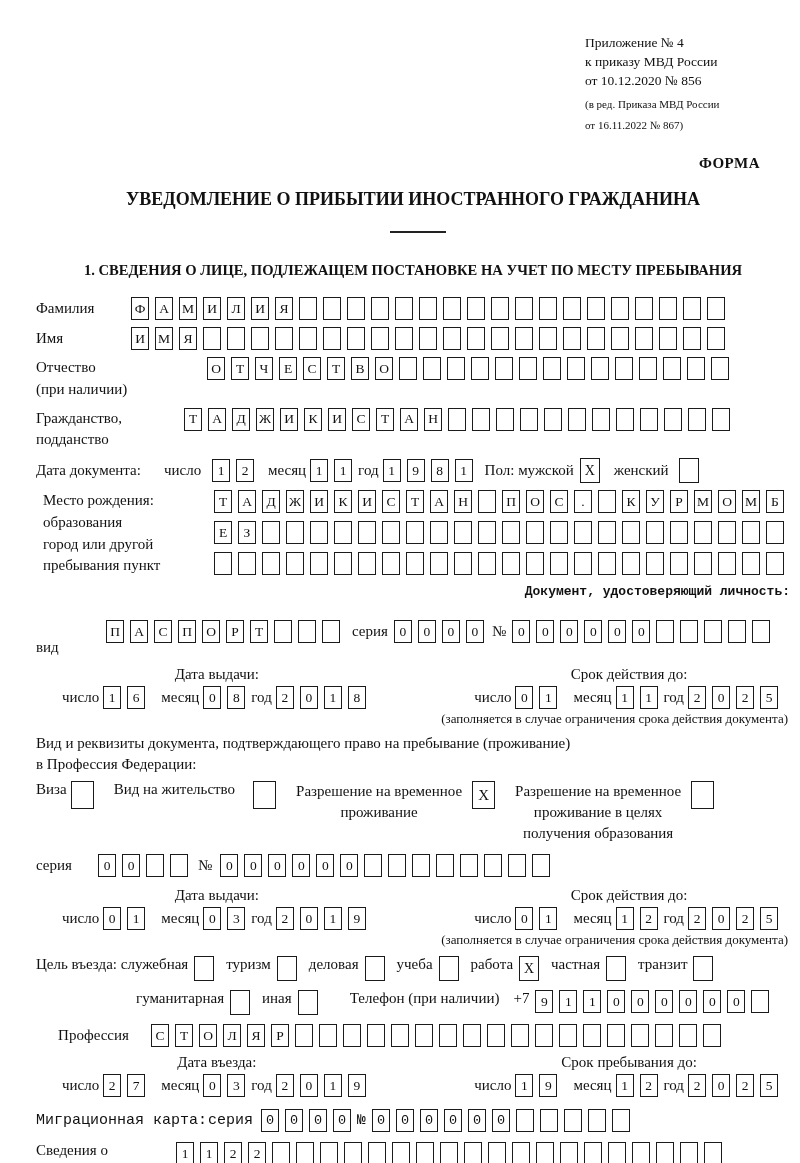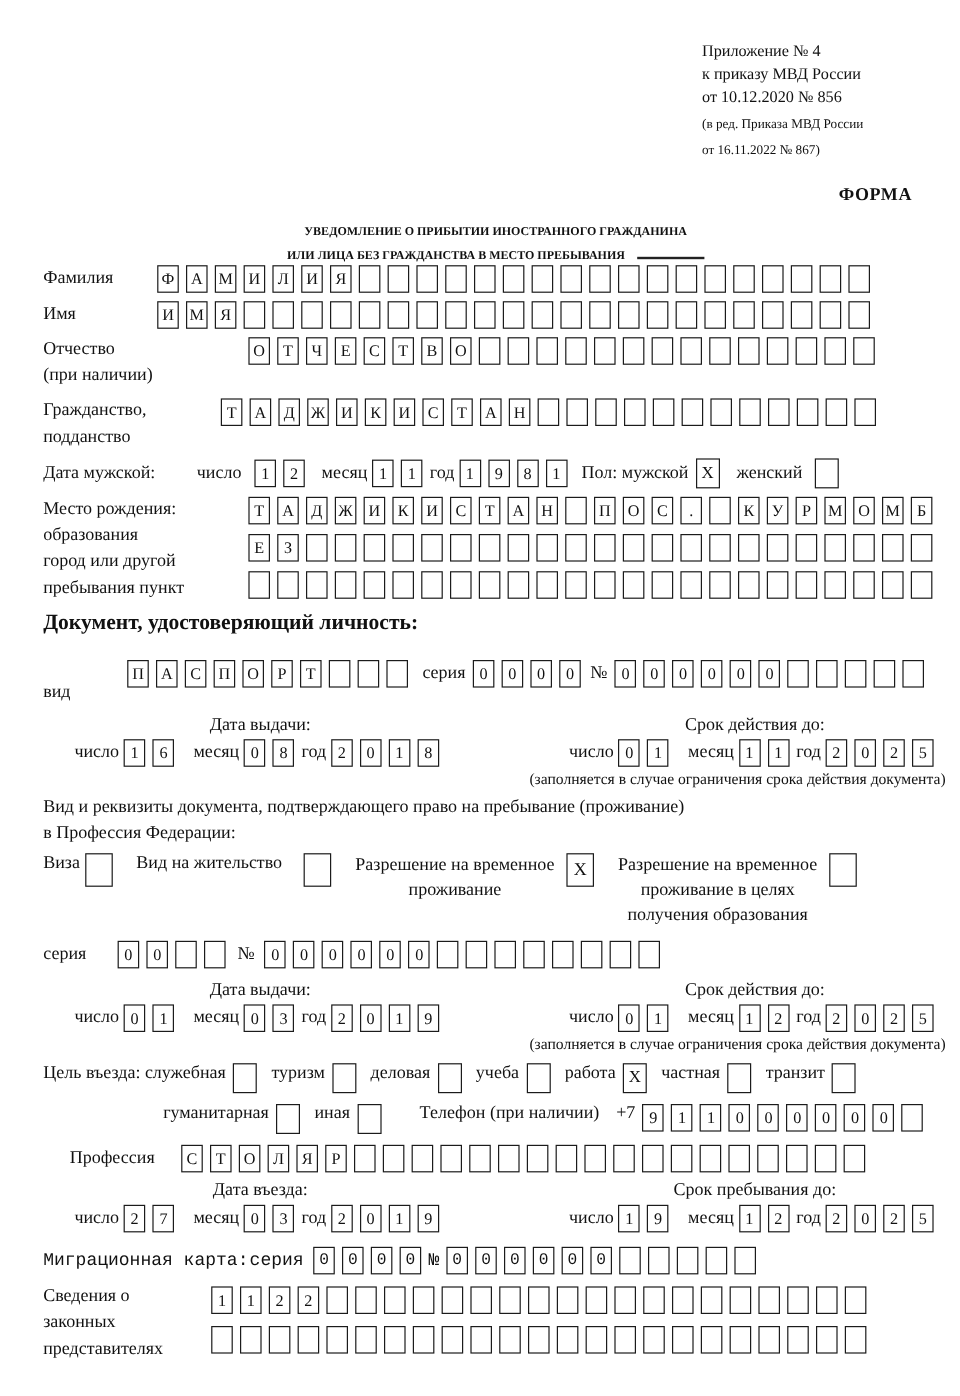--- a/index.html
+++ b/index.html
@@ -28,37 +28,37 @@
   .cb-lg { width: 23px; height: 28px; font-size: 15px; }
 
   .row { display: flex; align-items: center; margin-bottom: 7px; }
   .lbl { flex: none; }
 
   
   .hdr-block { margin-left: auto; width: 205px; font-size: 13.5px; line-height: 1.4; }
   .hdr-block .p2 { margin-top: 6px; font-size: 11px; }
   .forma { text-align: right; font-weight: bold; letter-spacing: 0.5px; margin: 22px 30px 0 0; font-size: 15px; }
 
-  .title { text-align: center; font-weight: bold; font-size: 10px; line-height: 1.55; margin-top: 14px; }
+  .title { text-align: center; font-weight: bold; font-size: 18px; line-height: 1.55; margin-top: 14px; }
   .title-underline { display: inline-block; width: 56px; border-bottom: 2px solid #222; height: 14px; margin-left: 10px; }
   .section-heading { text-align: center; font-weight: bold; font-size: 14.6px; margin: 20px 0 18px 0; }
 
   .w95  { width: 95px; }
   .w115 { width: 115px; text-align: center; }
   .w140 { width: 140px; }
   .w148 { width: 148px; }
   .w171 { width: 171px; }
 
   .two-line { line-height: 1.45; align-self: flex-start; }
   .multi-row { display: flex; align-items: flex-start; margin-bottom: 7px; }
   .cell-col > .cells { display: flex; margin-bottom: 8px; }
   .cell-col > .cells:last-child { margin-bottom: 0; }
   .gap14 { width: 14px; flex: none; } .gap20 { width: 20px; flex: none; }
 
-  .center-bold { text-align: left; font-weight: bold; font-size: 18px; margin: 4px 0 8px 0; }
+  .center-bold { text-align: right; font-weight: bold; font-size: 13px; margin: 4px 0 8px 0; font-family: Liberation Mono, monospace; }
 
   
   .date-pair { display: flex; align-items: flex-end; padding-left: 26px; padding-right: 6px; margin-top: 10px; }
   .dgroup { flex: none; }
   .dgroup.right { margin-left: auto; }
   .dcaption { text-align: center; margin-bottom: 3px; }
   .dcells { display: flex; align-items: center; }
   .dcells .dlbl { margin-right: 4px; }
   .dcells .mid { margin-left: 10px; }
   .note { font-size: 13px; text-align: right; margin: 2px 2px 8px 0; }
@@ -84,23 +84,24 @@
     <div>Приложение № 4</div>
     <div>к приказу МВД России</div>
     <div>от 10.12.2020 № 856</div>
     <div class="p2">(в ред. Приказа МВД России</div>
     <div class="p2">от 16.11.2022 № 867)</div>
   </div>
   <div class="forma">ФОРМА</div>
 
   <div class="title">
     <div>УВЕДОМЛЕНИЕ О ПРИБЫТИИ ИНОСТРАННОГО ГРАЖДАНИНА</div>
-    <div><span>ИЛИ ЛИЦА БЕЗ ГРАЖДАНСТВА В МЕСТО ПРЕБЫВАНИЯ</span><span class="title-underline"></span></div>
-  </div>
-
+    <div><span class="title-underline"></span></div>
+  </div>
+
+  <div class="section-heading">1. СВЕДЕНИЯ О ЛИЦЕ, ПОДЛЕЖАЩЕМ ПОСТАНОВКЕ НА УЧЕТ ПО МЕСТУ ПРЕБЫВАНИЯ</div>
 
   <div class="row">
     <span class="lbl w95">Фамилия</span>
     <span class="cells">
         <span class="cell">Ф</span>
         <span class="cell">А</span>
         <span class="cell">М</span>
         <span class="cell">И</span>
         <span class="cell">Л</span>
         <span class="cell">И</span>
@@ -214,21 +215,21 @@
         <span class="cell"></span>
         <span class="cell"></span>
         <span class="cell"></span>
         <span class="cell"></span>
         <span class="cell"></span>
         <span class="cell"></span>
       </span>
   </div>
 
   <div class="row" style="margin-top:4px;">
-    <span class="lbl" style="width:128px;">Дата мужской:</span>
+    <span class="lbl" style="width:128px;">Дата документа:</span>
     <span class="lbl" style="width:48px;">число</span>
     <span class="cells">
         <span class="cell">1</span>
         <span class="cell">2</span>
       </span>
     <span class="lbl" style="margin:0 4px 0 8px;">месяц</span>
     <span class="cells">
         <span class="cell">1</span>
         <span class="cell">1</span>
       </span>
@@ -238,21 +239,21 @@
         <span class="cell">9</span>
         <span class="cell">8</span>
         <span class="cell">1</span>
       </span>
     <span class="lbl" style="margin:0 6px 0 6px;">Пол: мужской</span>
     <span class="cell cb">X</span>
     <span class="lbl" style="margin:0 10px 0 14px;">женский</span>
     <span class="cell cb"></span>
   </div>
 
-  <div class="multi-row" style="margin-top:6px;">
+  <div class="multi-row" style="margin-top:6px;justify-content:flex-end;">
     <span class="lbl w171 two-line">
       <span>Место рождения:</span><br>
       <span>образования</span><br>
       <span>город или другой</span><br>
       <span>пребывания пункт</span>
     </span>
     <span class="cell-col">
       <span class="cells">
           <span class="cell">Т</span>
           <span class="cell">А</span>

